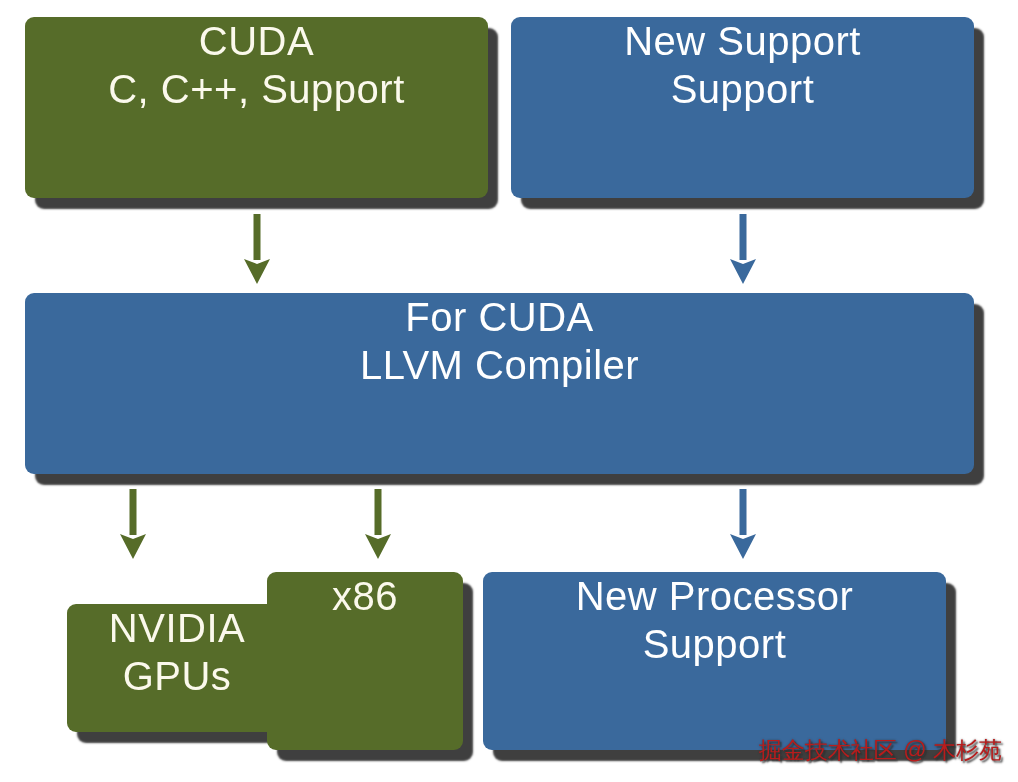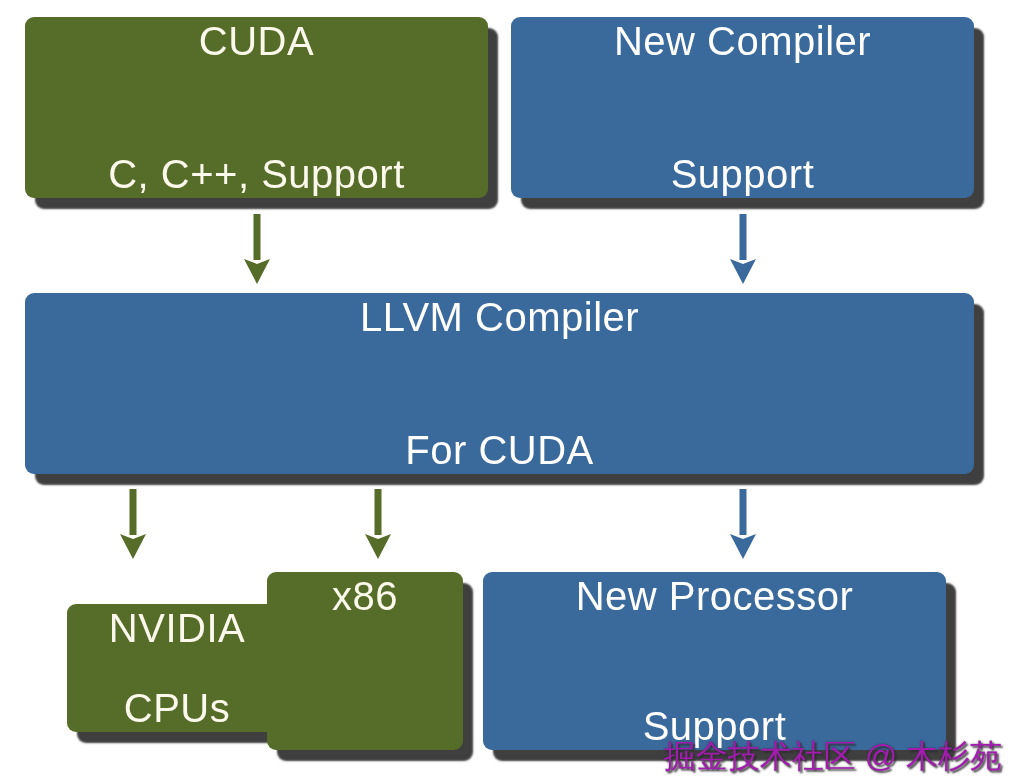--- a/index.html
+++ b/index.html
@@ -21,21 +21,21 @@
     background: var(--background);
     overflow: hidden;
   }
 
   .node {
     position: absolute;
     border-radius: 9px;
     display: flex;
     flex-direction: column;
     align-items: center;
-    justify-content: space-between;
+    justify-content: flex-start;
     text-align: center;
     font-size: 40px;
     line-height: 1.2;
     letter-spacing: 0.5px;
     box-shadow: 10px 11px 2px var(--shadow);
   }
   .node.green { background: var(--green); color: var(--green_text); }
   .node.blue  { background: var(--blue);  color: var(--blue_text); }
 
   #node-cuda          { left: 25px;  top: 17px;  width: 463px; height: 181px; }
@@ -52,78 +52,78 @@
   #arrow-llvm-x86     { left: 365px; top: 489px; }
   #arrow-llvm-newproc { left: 730px; top: 489px; }
   .arrow svg { display: block; width: 100%; height: 100%; }
   .arrow.green svg path { fill: var(--green); }
   .arrow.blue  svg path { fill: var(--blue); }
 
   .watermark {
     position: absolute;
     right: 16px;
     top: 735px;
-    font-size: 32px;
-    color: #a21caf;
+    font-size: 23px;
+    color: #b91c1c;
     white-space: nowrap;
     text-shadow: 2px 2px 2px rgba(45,45,45,0.9), 0 0 2px rgba(45,45,45,0.7);
   }
 
   .line { display: block; }
 </style>
 </head>
 <body>
 
 <div class="canvas">
 
   <div class="node green" id="node-cuda">
     <span class="line">CUDA</span>
     <span class="line">C, C++, Support</span>
   </div>
 
   <div class="node blue" id="node-new-language">
-    <span class="line">New Compiler</span>
+    <span class="line">New Support</span>
     <span class="line">Support</span>
   </div>
 
   <div class="arrow green" id="arrow-cuda-llvm">
     <svg viewBox="0 0 26 70" aria-hidden="true">
       <path d="M9.5 0 h7 v46 h-7 z M0 45 L13 50 L26 45 L13 70 Z"></path>
     </svg>
   </div>
   <div class="arrow blue" id="arrow-newlang-llvm">
     <svg viewBox="0 0 26 70" aria-hidden="true">
       <path d="M9.5 0 h7 v46 h-7 z M0 45 L13 50 L26 45 L13 70 Z"></path>
     </svg>
   </div>
 
   <div class="node blue" id="node-llvm">
+    <span class="line">For CUDA</span>
     <span class="line">LLVM Compiler</span>
-    <span class="line">For CUDA</span>
   </div>
 
   <div class="arrow green" id="arrow-llvm-nvidia">
     <svg viewBox="0 0 26 70" aria-hidden="true">
       <path d="M9.5 0 h7 v46 h-7 z M0 45 L13 50 L26 45 L13 70 Z"></path>
     </svg>
   </div>
   <div class="arrow green" id="arrow-llvm-x86">
     <svg viewBox="0 0 26 70" aria-hidden="true">
       <path d="M9.5 0 h7 v46 h-7 z M0 45 L13 50 L26 45 L13 70 Z"></path>
     </svg>
   </div>
   <div class="arrow blue" id="arrow-llvm-newproc">
     <svg viewBox="0 0 26 70" aria-hidden="true">
       <path d="M9.5 0 h7 v46 h-7 z M0 45 L13 50 L26 45 L13 70 Z"></path>
     </svg>
   </div>
 
   <div class="node green" id="node-nvidia-gpus">
     <span class="line">NVIDIA</span>
-    <span class="line">CPUs</span>
+    <span class="line">GPUs</span>
   </div>
 
   <div class="node green" id="node-x86-cpus">
     <span class="line">x86</span>
   </div>
 
   <div class="node blue" id="node-new-processor">
     <span class="line">New Processor</span>
     <span class="line">Support</span>
   </div>

